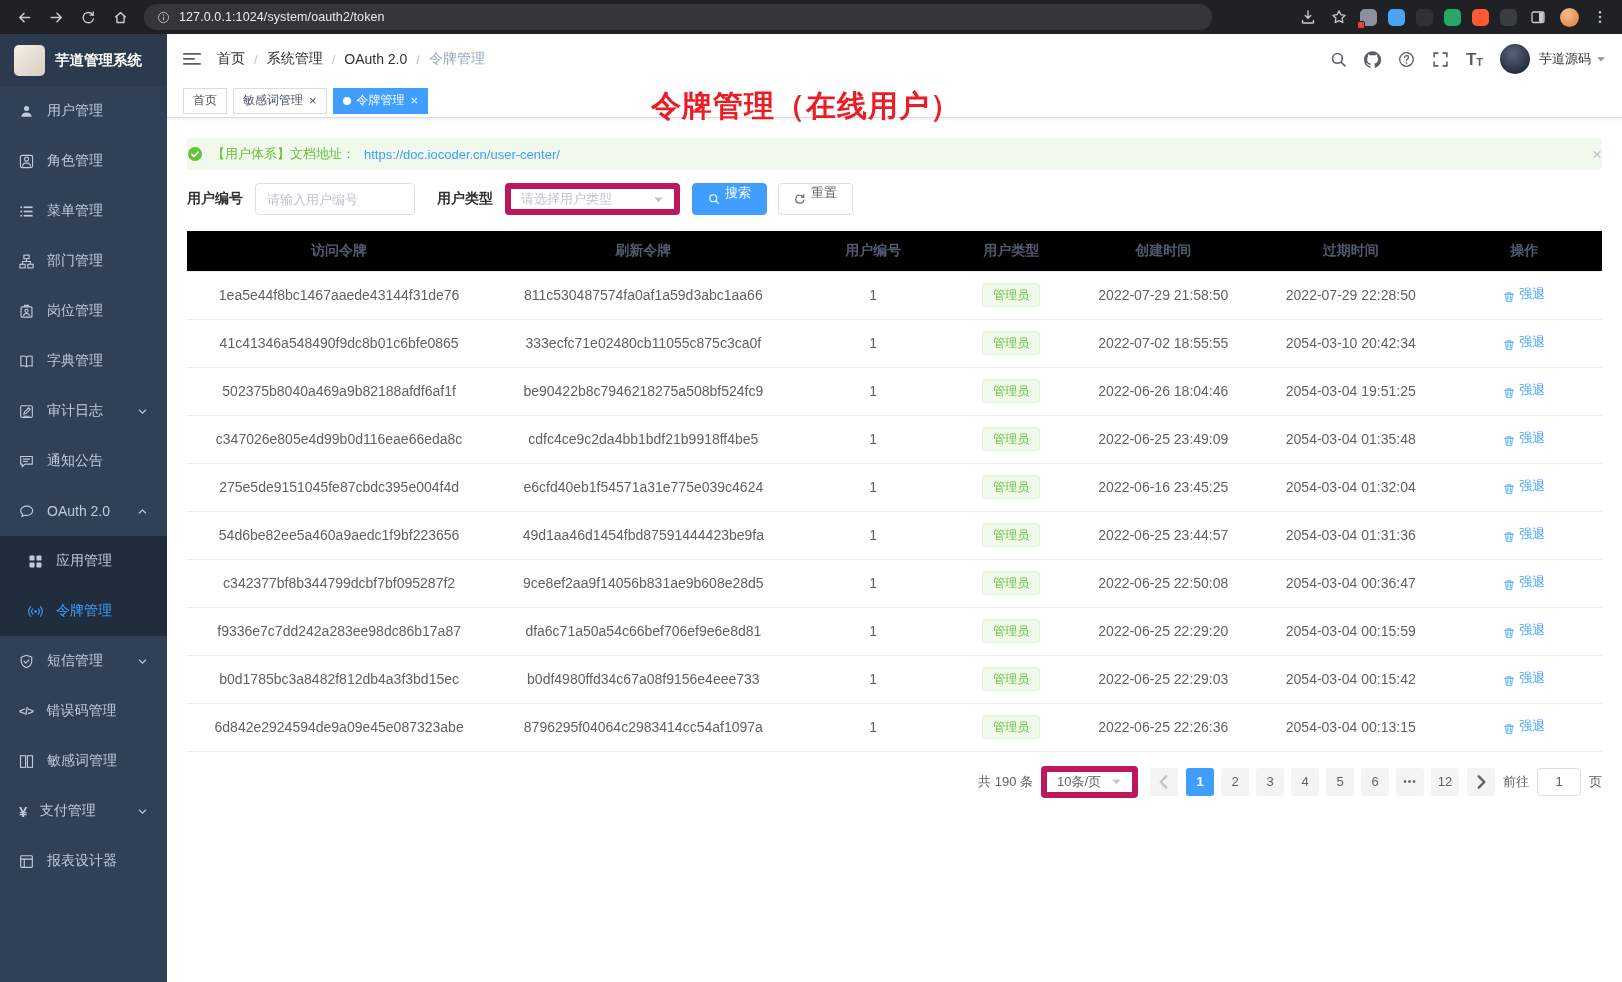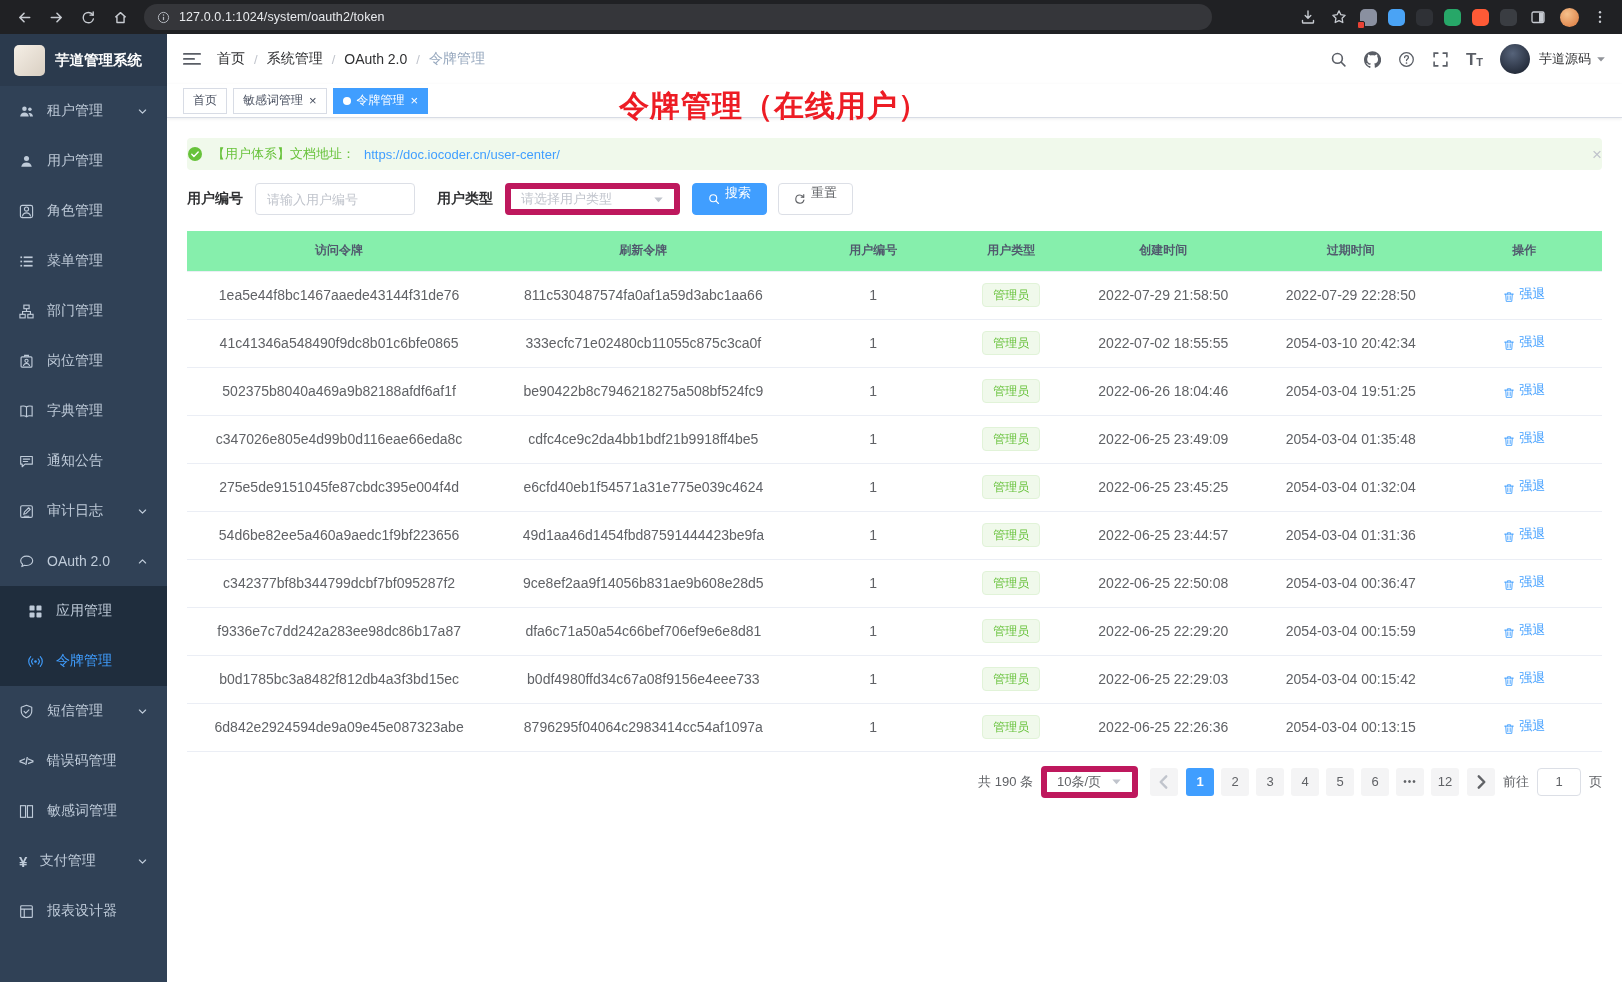--- a/index.html
+++ b/index.html
@@ -30,21 +30,21 @@
 .menu-item{height:50px;display:flex;align-items:center;gap:13px;padding:0 19px;color:#bfcbd9;font-size:14px;cursor:pointer;white-space:nowrap}
 .mico{font-size:15px;flex-shrink:0;color:inherit}
 .mi-label{flex:1}
 .mi-arrow{font-size:11px;color:#bfcbd9;margin-left:auto}
 .submenu-item{height:50px;display:flex;align-items:center;gap:13px;padding:0 19px 0 28px;background:#1f2d3d;color:#bfcbd9;font-size:14px;cursor:pointer}
 .submenu-item.active{color:#409eff}
 .txtic{font-size:11px;font-weight:700;letter-spacing:-.5px;line-height:1}
 
 
 .main{flex:1;display:flex;flex-direction:column;position:relative;background:#fff;min-width:0}
-.annotation{position:absolute;top:52px;left:452px;font-size:30px;font-weight:700;letter-spacing:1px;z-index:5;white-space:nowrap;color:#ed1c24}
+.annotation{position:absolute;top:52px;left:484px;font-size:30px;font-weight:700;letter-spacing:1px;z-index:5;white-space:nowrap;color:#ed1c24}
 .topbar{height:50px;display:flex;align-items:center;padding:0 16px;background:#fff;flex-shrink:0}
 .hamburger{font-size:18px;color:#5a5e66;margin-right:16px;cursor:pointer}
 .breadcrumb{display:flex;align-items:center;gap:9px;font-size:14px}
 .crumb{color:#303133;cursor:pointer}
 .crumb.last{color:#97a8be;cursor:default}
 .crumb-sep{color:#c0c4cc;font-size:13px}
 .topbar-right{margin-left:auto;display:flex;align-items:center;gap:17px}
 .hico{font-size:17px;color:#5a5e66;cursor:pointer}
 .tt{font-weight:700;font-size:17px;line-height:1;display:inline-flex;align-items:flex-end;color:#5a5e66}
 .tts{font-size:11px;font-weight:700}
@@ -74,21 +74,21 @@
 .lbl2{margin-left:22px}
 .select{height:32px;border:6px solid #be185d;border-radius:4px;display:flex;align-items:center;justify-content:space-between;padding:0 10px;font-size:13px;color:#c0c4cc;background:#fff;cursor:pointer}
 .user-type-sel{width:175px}
 .caret{color:#c0c4cc;font-size:11px}
 .btn{height:32px;display:inline-flex;gap:5px;padding:0 15px;border:1px solid #dcdfe6;border-radius:4px;background:#fff;color:#606266;font-size:13px;cursor:pointer;font-family:inherit}
 .btn .icon{font-size:12px}
 .btn.primary{background:#409eff;border-color:#409eff;color:#fff;margin-left:12px;margin-right:11px}
 
 
 .table{width:100%;border-collapse:collapse;table-layout:fixed;margin-top:16px}
-.table th{height:40px;background:#86efac;color:#515a6e;font-weight:700;font-size:12px;border-bottom:1px solid #ebeef5;text-align:center}
+.table th{height:40px;background:#000000;color:#515a6e;font-weight:700;font-size:14px;border-bottom:1px solid #ebeef5;text-align:center}
 .table td{height:48px;color:#606266;font-size:14px;border-bottom:1px solid #ebeef5;text-align:center;overflow:hidden;white-space:nowrap}
 .badge-success{display:inline-block;padding:2px 10px;font-size:12px;color:#67c23a;background:#f0f9eb;border:1px solid #e1f3d8;border-radius:4px;line-height:1.5}
 .action-link{display:inline-flex;align-items:flex-end;gap:4px;color:#409eff;font-size:13px;cursor:pointer}
 .action-link .icon{font-size:12px}
 
 
 .pagination{display:flex;align-items:center;justify-content:flex-end;gap:8px;margin-top:14px;font-size:13px;color:#606266}
 .pg-size{width:97px;color:#606266;margin-right:4px}
 .pages{display:flex;gap:7px}
 .page-btn{min-width:28px;height:28px;padding:0 5px;border:none;border-radius:3px;background:#f4f4f5;color:#606266;font-size:13px;display:inline-flex;align-items:center;justify-content:center;cursor:pointer;font-family:inherit}
@@ -179,36 +179,20 @@
 
   <aside class="sidebar">
     <div class="logo">
       <span class="logo-img"></span>
       <span class="logo-title">芋道管理系统</span>
     </div>
     <nav class="menu">
         <div class="menu-item">
           <span class="icon mico">
             <svg viewBox="0 0 16 16" fill="currentColor">
-              <circle cx="5.8" cy="5" r="2.4"></circle>
-              <path d="M1.2 13.2c.4-2.8 2.2-4.2 4.6-4.2s4.2 1.4 4.6 4.2z"></path>
-              <circle cx="11.6" cy="5.6" r="1.9"></circle>
-              <path d="M11.3 9.6c2.1.2 3.3 1.5 3.6 3.6h-3.2c-.2-1.5-.8-2.7-1.7-3.4.4-.1.8-.2 1.3-.2z"></path>
-            </svg>
-          </span>
-          <span class="mi-label">租户管理</span>
-          <span class="icon mi-arrow">
-            <svg viewBox="0 0 12 12" fill="none" stroke="currentColor" stroke-width="1.3" stroke-linecap="round" stroke-linejoin="round">
-              <path d="M2.6 4.4L6 7.8l3.4-3.4"></path>
-            </svg>
-          </span>
-        </div>
-        <div class="menu-item">
-          <span class="icon mico">
-            <svg viewBox="0 0 16 16" fill="currentColor">
               <circle cx="8" cy="4.8" r="2.7"></circle>
               <path d="M2.4 13.6c.5-3 2.7-4.6 5.6-4.6s5.1 1.6 5.6 4.6z"></path>
             </svg>
           </span>
           <span class="mi-label">用户管理</span>
         </div>
         <div class="menu-item">
           <span class="icon mico">
             <svg viewBox="0 0 16 16" fill="none" stroke="currentColor" stroke-width="1.2">
               <circle cx="8" cy="5.4" r="2.2"></circle>
@@ -258,39 +242,39 @@
             <svg viewBox="0 0 16 16" fill="none" stroke="currentColor" stroke-width="1.2">
               <path d="M8 3.2C6.6 2 4.4 1.9 2 2.4v10.4c2.4-.5 4.6-.4 6 .8 1.4-1.2 3.6-1.3 6-.8V2.4c-2.4-.5-4.6-.4-6 .8z"></path>
               <path d="M8 3.2v10.4"></path>
             </svg>
           </span>
           <span class="mi-label">字典管理</span>
         </div>
         <div class="menu-item">
           <span class="icon mico">
             <svg viewBox="0 0 16 16" fill="none" stroke="currentColor" stroke-width="1.2">
-              <path d="M1.8 2.6h12.4v8.2H6.4l-3 2.8v-2.8H1.8z" stroke-linejoin="round"></path>
-              <path d="M4.6 5.4h6.8M4.6 8h4.6" stroke-linecap="round"></path>
-            </svg>
-          </span>
-          <span class="mi-label">通知公告</span>
-        </div>
-        <div class="menu-item">
-          <span class="icon mico">
-            <svg viewBox="0 0 16 16" fill="none" stroke="currentColor" stroke-width="1.2">
               <rect x="1.8" y="1.8" width="12.4" height="12.4" rx="1.5"></rect>
               <path d="M5 11l.9-2.6 4.4-4.4 1.7 1.7-4.4 4.4zM5 13h6" stroke-linejoin="round"></path>
             </svg>
           </span>
           <span class="mi-label">审计日志</span>
           <span class="icon mi-arrow">
             <svg viewBox="0 0 12 12" fill="none" stroke="currentColor" stroke-width="1.3" stroke-linecap="round" stroke-linejoin="round">
               <path d="M2.6 4.4L6 7.8l3.4-3.4"></path>
             </svg>
           </span>
+        </div>
+        <div class="menu-item">
+          <span class="icon mico">
+            <svg viewBox="0 0 16 16" fill="none" stroke="currentColor" stroke-width="1.2">
+              <path d="M1.8 2.6h12.4v8.2H6.4l-3 2.8v-2.8H1.8z" stroke-linejoin="round"></path>
+              <path d="M4.6 5.4h6.8M4.6 8h4.6" stroke-linecap="round"></path>
+            </svg>
+          </span>
+          <span class="mi-label">通知公告</span>
         </div>
         <div class="menu-item">
           <span class="icon mico">
             <svg viewBox="0 0 16 16" fill="none" stroke="currentColor" stroke-width="1.2">
               <path d="M8 2.2c3.7 0 6.6 2.2 6.6 5s-2.9 5-6.6 5c-.7 0-1.4-.1-2-.2l-3 1.4.9-2.5c-1.3-.9-2.1-2.2-2.1-3.7 0-2.8 2.9-5 6.2-5z" stroke-linejoin="round"></path>
             </svg>
           </span>
           <span class="mi-label">OAuth 2.0</span>
           <span class="icon mi-arrow">
             <svg viewBox="0 0 12 12" fill="none" stroke="currentColor" stroke-width="1.3" stroke-linecap="round" stroke-linejoin="round">
@@ -571,21 +555,21 @@
                     </svg>
                   </span>
                   <span>强退</span>
                 </span></td>
             </tr>
             <tr>
               <td>275e5de9151045fe87cbdc395e004f4d</td>
               <td>e6cfd40eb1f54571a31e775e039c4624</td>
               <td>1</td>
               <td><span class="badge-success">管理员</span></td>
-              <td>2022-06-25 23:45:25</td>
+              <td>2022-06-16 23:45:25</td>
               <td>2054-03-04 01:32:04</td>
               <td><span class="action-link">
                   <span class="icon">
                     <svg viewBox="0 0 16 16" fill="none" stroke="currentColor" stroke-width="1.2" stroke-linecap="round">
                       <path d="M2.2 4.2h11.6M5.8 4V2.4h4.4V4M3.6 4.2l.7 9.6h7.4l.7-9.6M6.4 6.6v4.8M9.6 6.6v4.8"></path>
                     </svg>
                   </span>
                   <span>强退</span>
                 </span></td>
             </tr>

